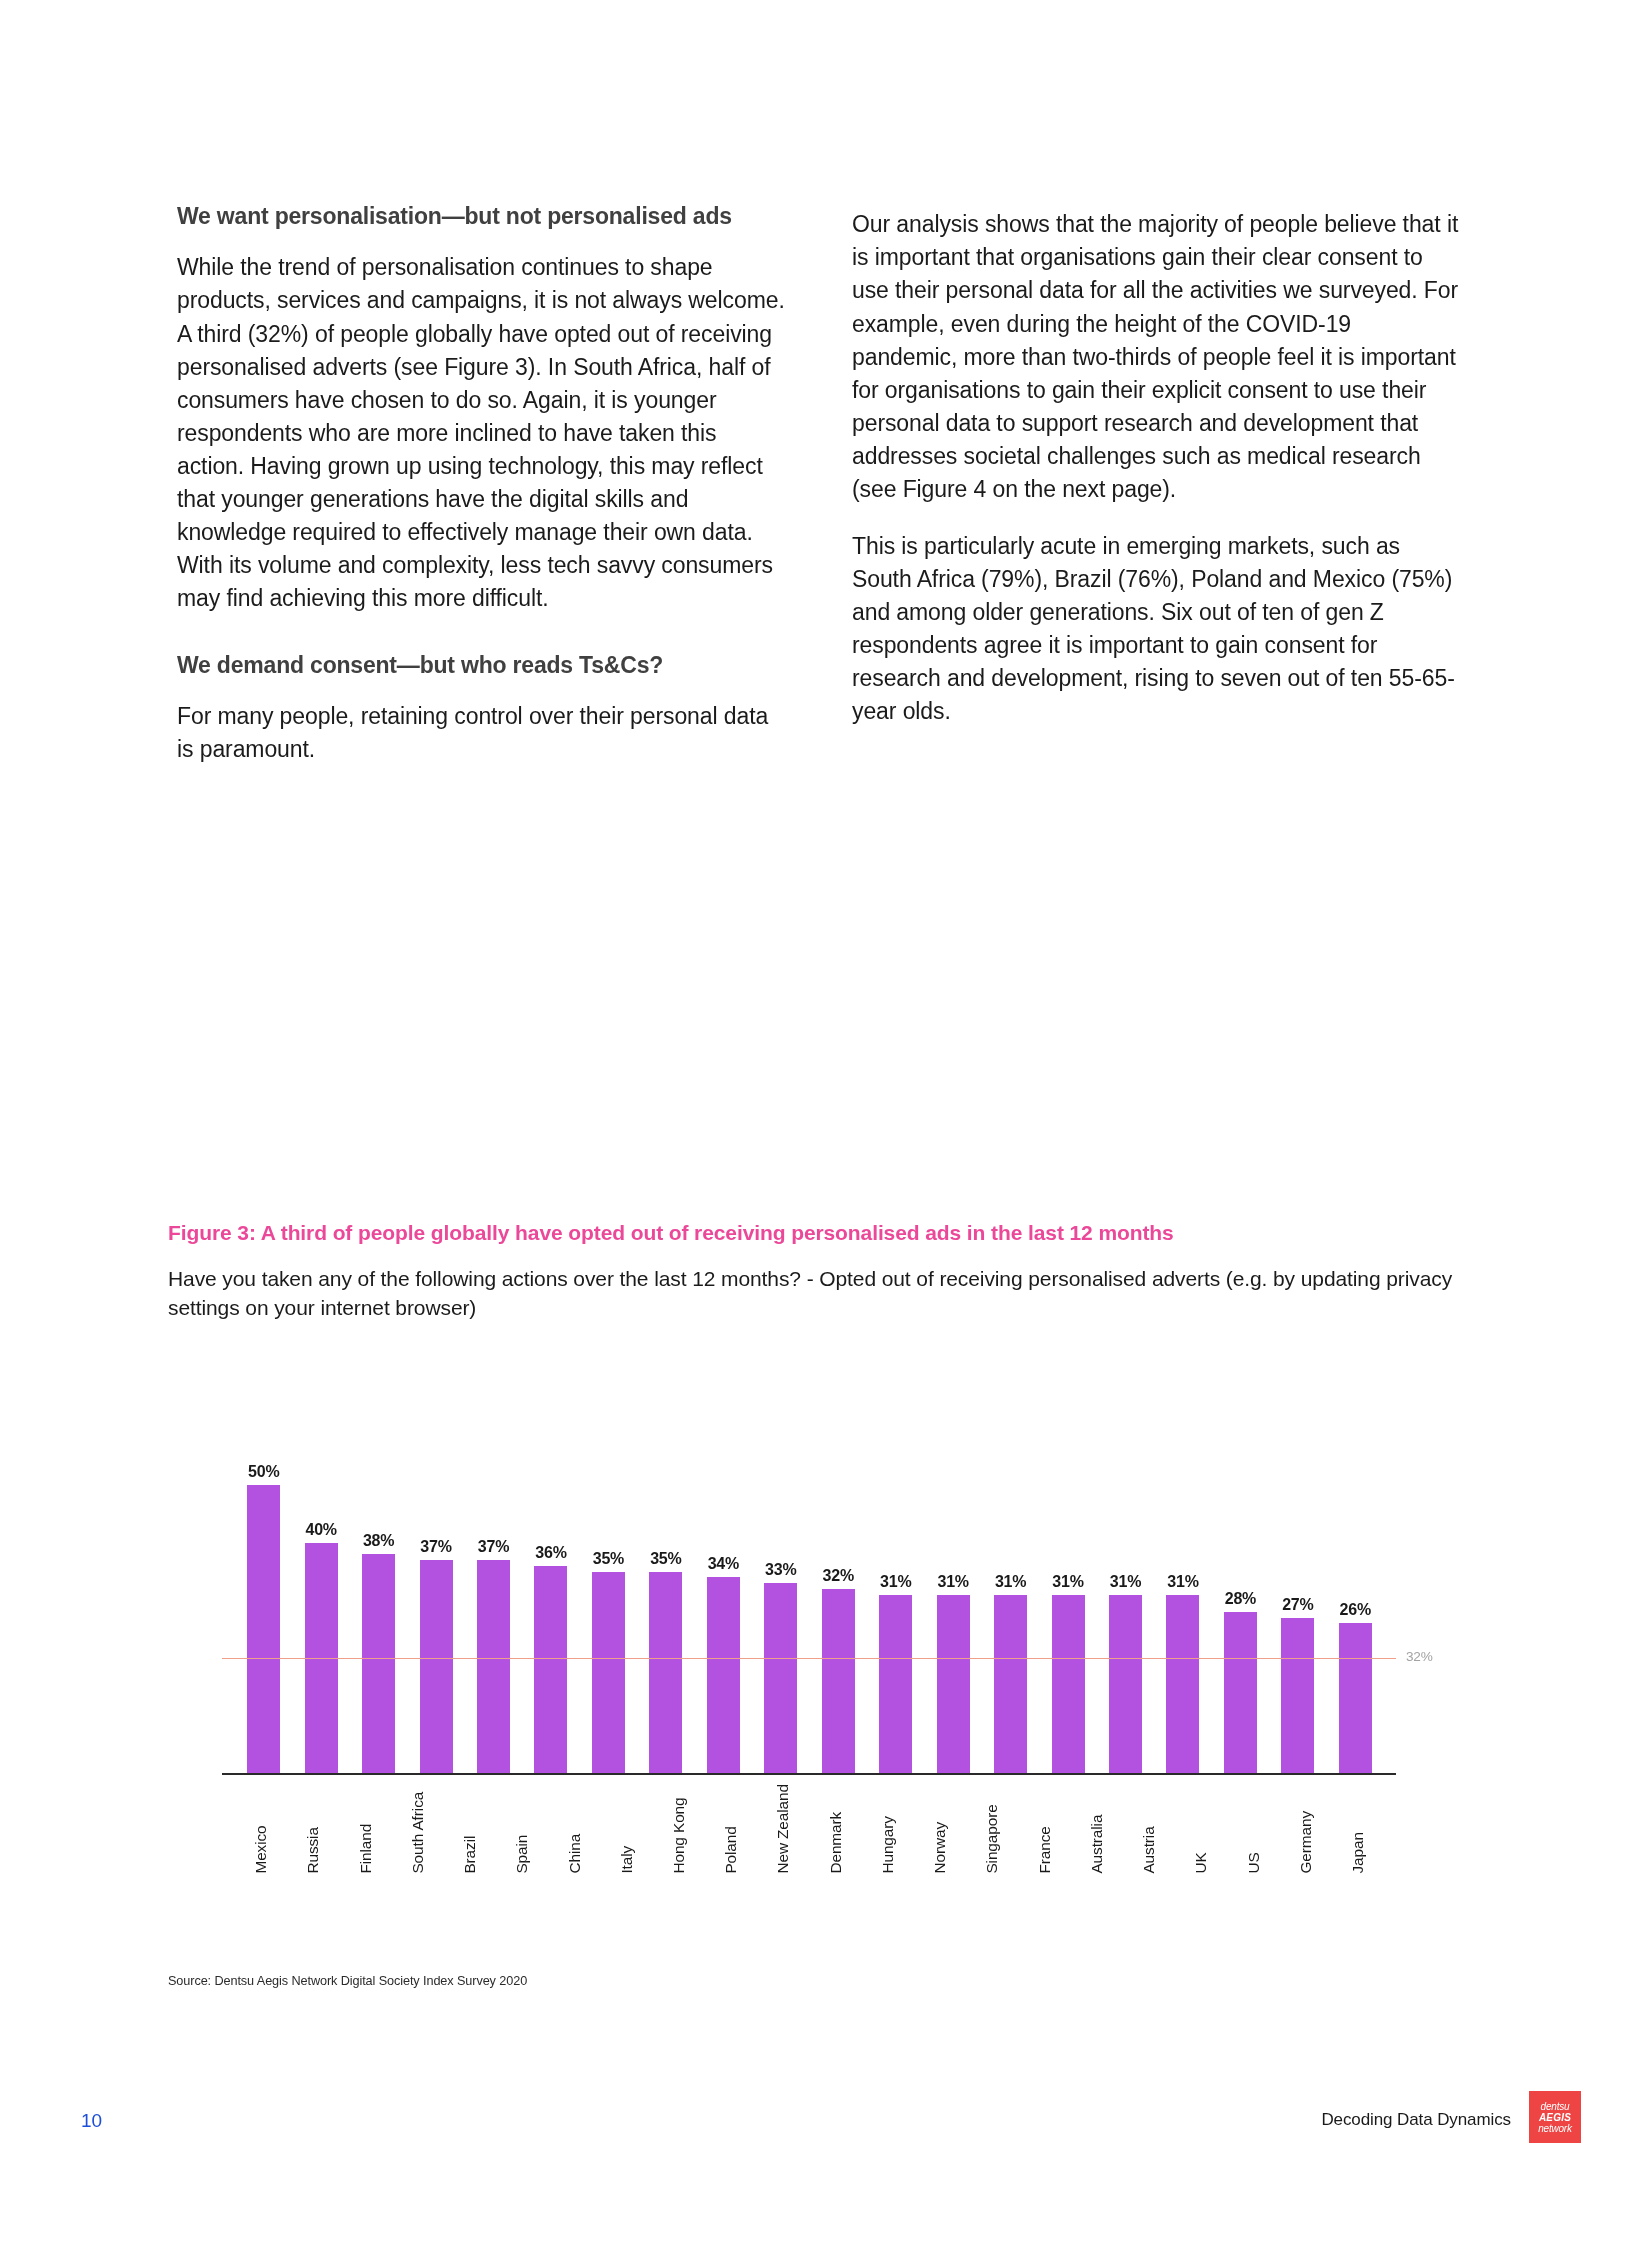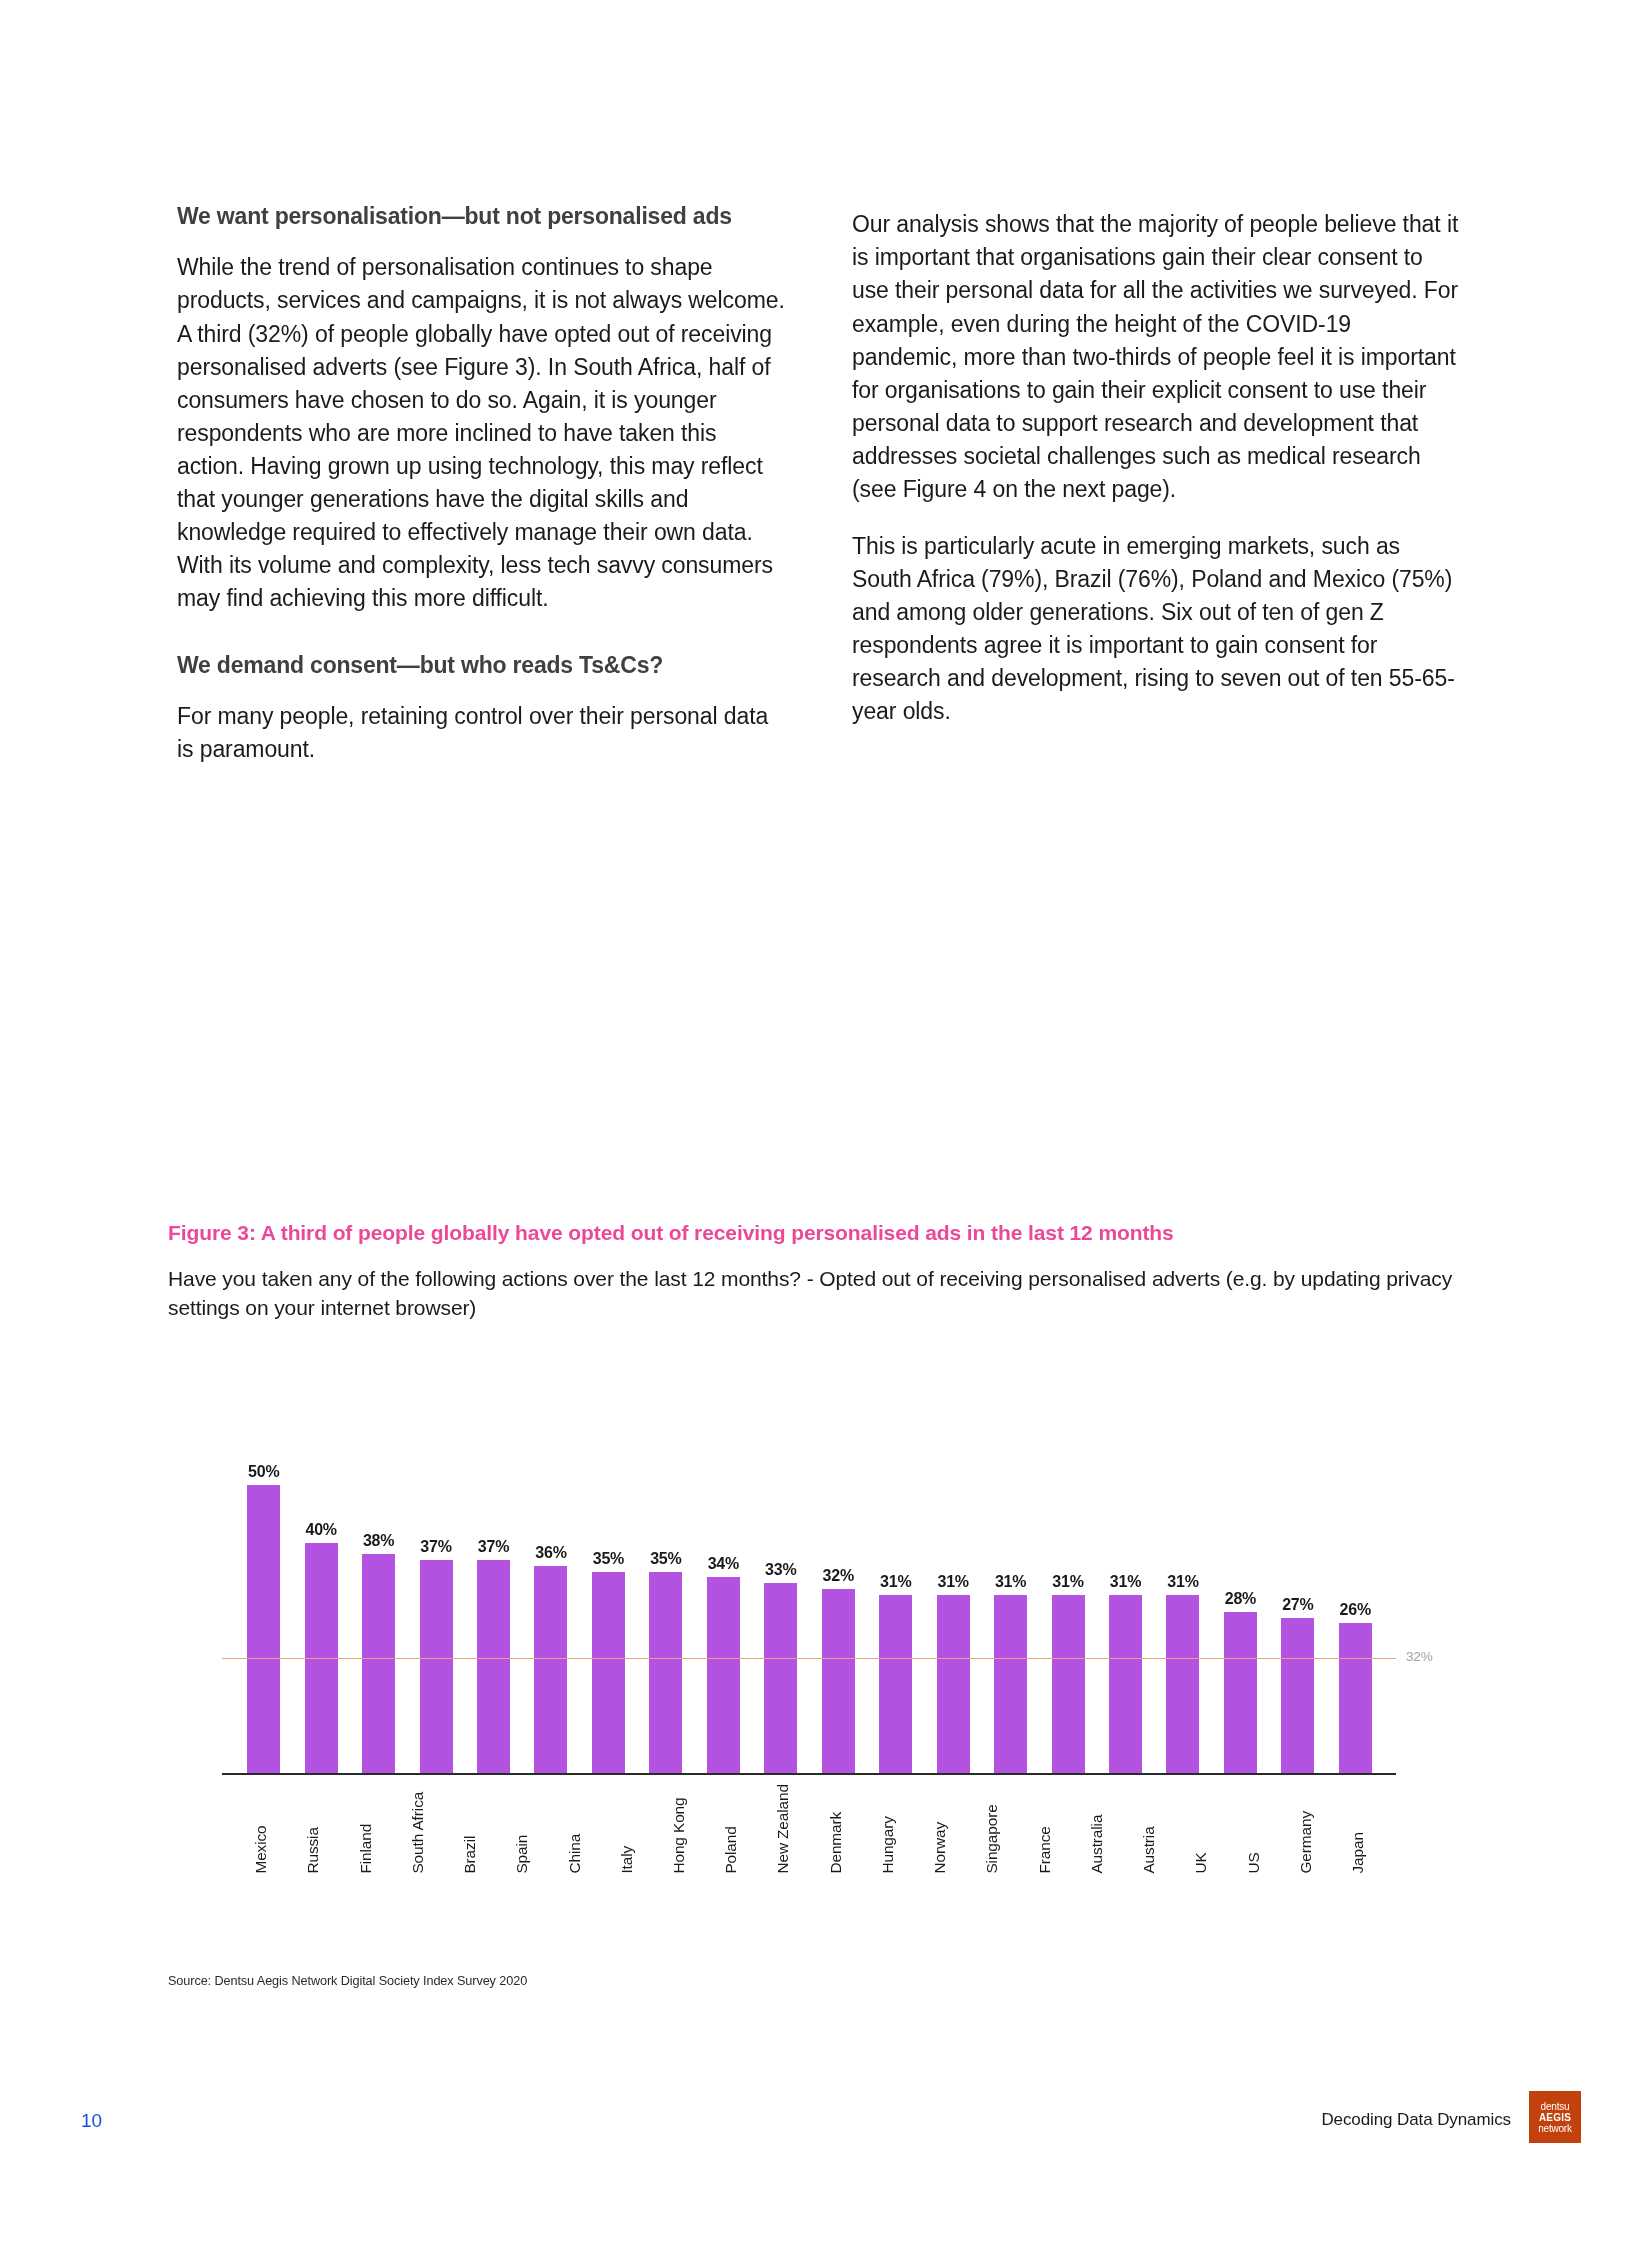--- a/index.html
+++ b/index.html
@@ -190,28 +190,29 @@
     font-size: 17px;
     color: #1a1a1a;
     letter-spacing: -0.1px;
   }
   .logo {
     position: absolute;
     right: 47px;
     top: 2091px;
     width: 52px;
     height: 52px;
-    background: #c2410c;
+    background: #ef4444;
     color: #ffffff;
     display: flex;
     flex-direction: column;
     align-items: center;
     justify-content: center;
     line-height: 1.12;
     padding-top: 1.8px;
+    font-style: italic;
   }
   .logo span {
     font-size: 10px;
     letter-spacing: -0.2px;
   }
   .logo span.mid {
     font-weight: bold;
     font-size: 10px;
     letter-spacing: 0.2px;
   }

